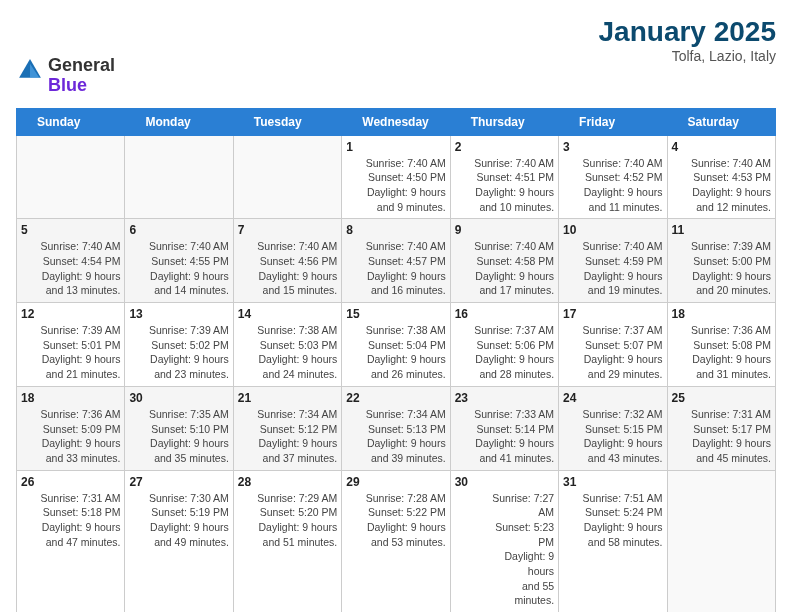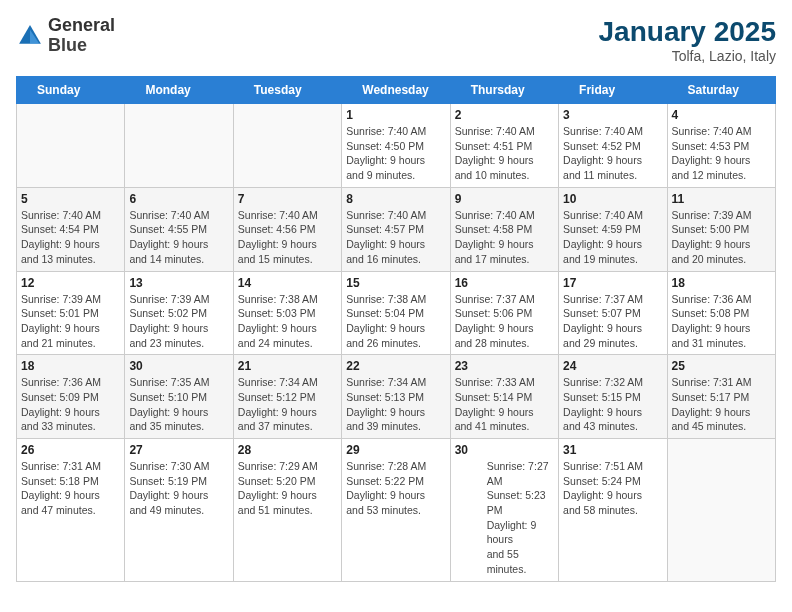--- a/index.html
+++ b/index.html
@@ -11,30 +11,31 @@
       padding: 16px;
     }
     .header {
       display: flex;
       align-items: flex-start;
       justify-content: space-between;
       margin-bottom: 12px;
     }
     .logo {
       display: flex;
-      align-items: center;
+      align-items: flex-start;
       gap: 4px;
+      margin-top: 40px;
     }
     .logo-text {
       font-size: 18px;
       font-weight: bold;
       line-height: 1.1;
     }
     .logo-general { color: #333; }
-    .logo-blue { color: #404040; }
+    .logo-blue { color: #6d28d9; }
     .logo-icon {
       width: 28px;
       height: 28px;
     }
     .title-block {
       text-align: right;
     }
     .month-title {
       font-size: 28px;
       font-weight: bold;
@@ -71,20 +72,21 @@
     .day-num {
       font-size: 12px;
       font-weight: bold;
       margin-bottom: 2px;
       color: #222;
     }
     .day-info {
       color: #444;
       font-size: 10.5px;
       line-height: 1.4;
+      text-align: right;
     }
     .empty { background: #f9f9f9 !important; }
   </style>
 </head>
 <body>
 
 <div class="header">
   <div class="logo">
     <svg class="logo-icon" viewBox="0 0 36 36">
       <polygon points="18,4 32,28 4,28" fill="#1a6fb5"></polygon>

